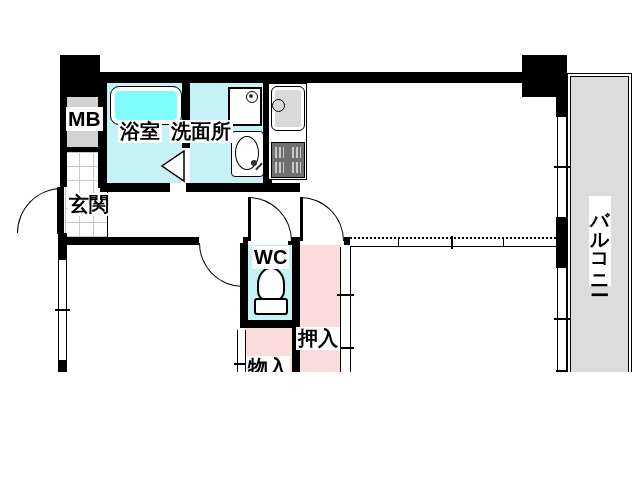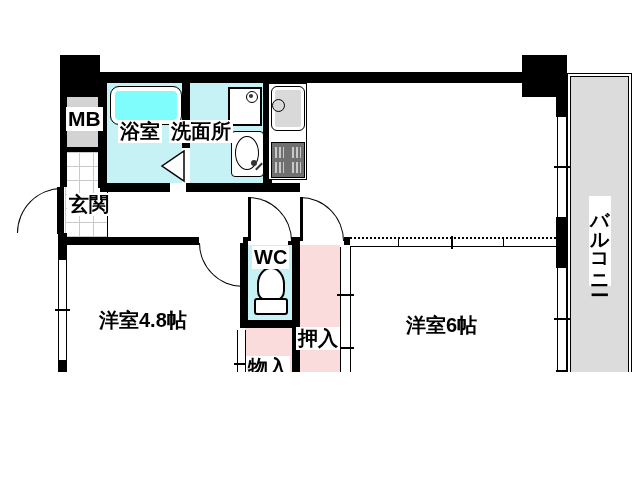--- a/index.html
+++ b/index.html
@@ -141,19 +141,17 @@
   <div class="fixture" style="left:254px;top:267px;width:34px;height:48px;">
     <div style="position:absolute;left:3px;top:0;width:28px;height:34px;background:#fff;border:2px solid #000;border-radius:50% 50% 30% 30%;box-sizing:border-box;"></div>
     <div style="position:absolute;left:0;bottom:0;width:34px;height:17px;background:#fff;border:2px solid #000;border-radius:3px;box-sizing:border-box;"></div>
   </div>
 
   <div class="label" style="left:66px;top:107px;font-size:21px;">MB</div>
   <div class="label" style="left:118px;top:120px;">浴室</div>
   <div class="label" style="left:169px;top:120px;">洗面所</div>
   <div class="label" style="left:67px;top:193px;">玄関</div>
   <div class="label" style="left:252px;top:246px;">WC</div>
-  <div class="label" style="left:97px;top:309px;">洋室4.8帖</div>
   <div class="label" style="left:246px;top:356px;">物入</div>
   <div class="label" style="left:296px;top:327px;">押入</div>
-  <div class="label" style="left:404px;top:314px;">洋室6帖</div>
   <div class="label vert" style="left:589px;top:196px;">バルコニー</div>
 
 </div>
 
 </body></html>

